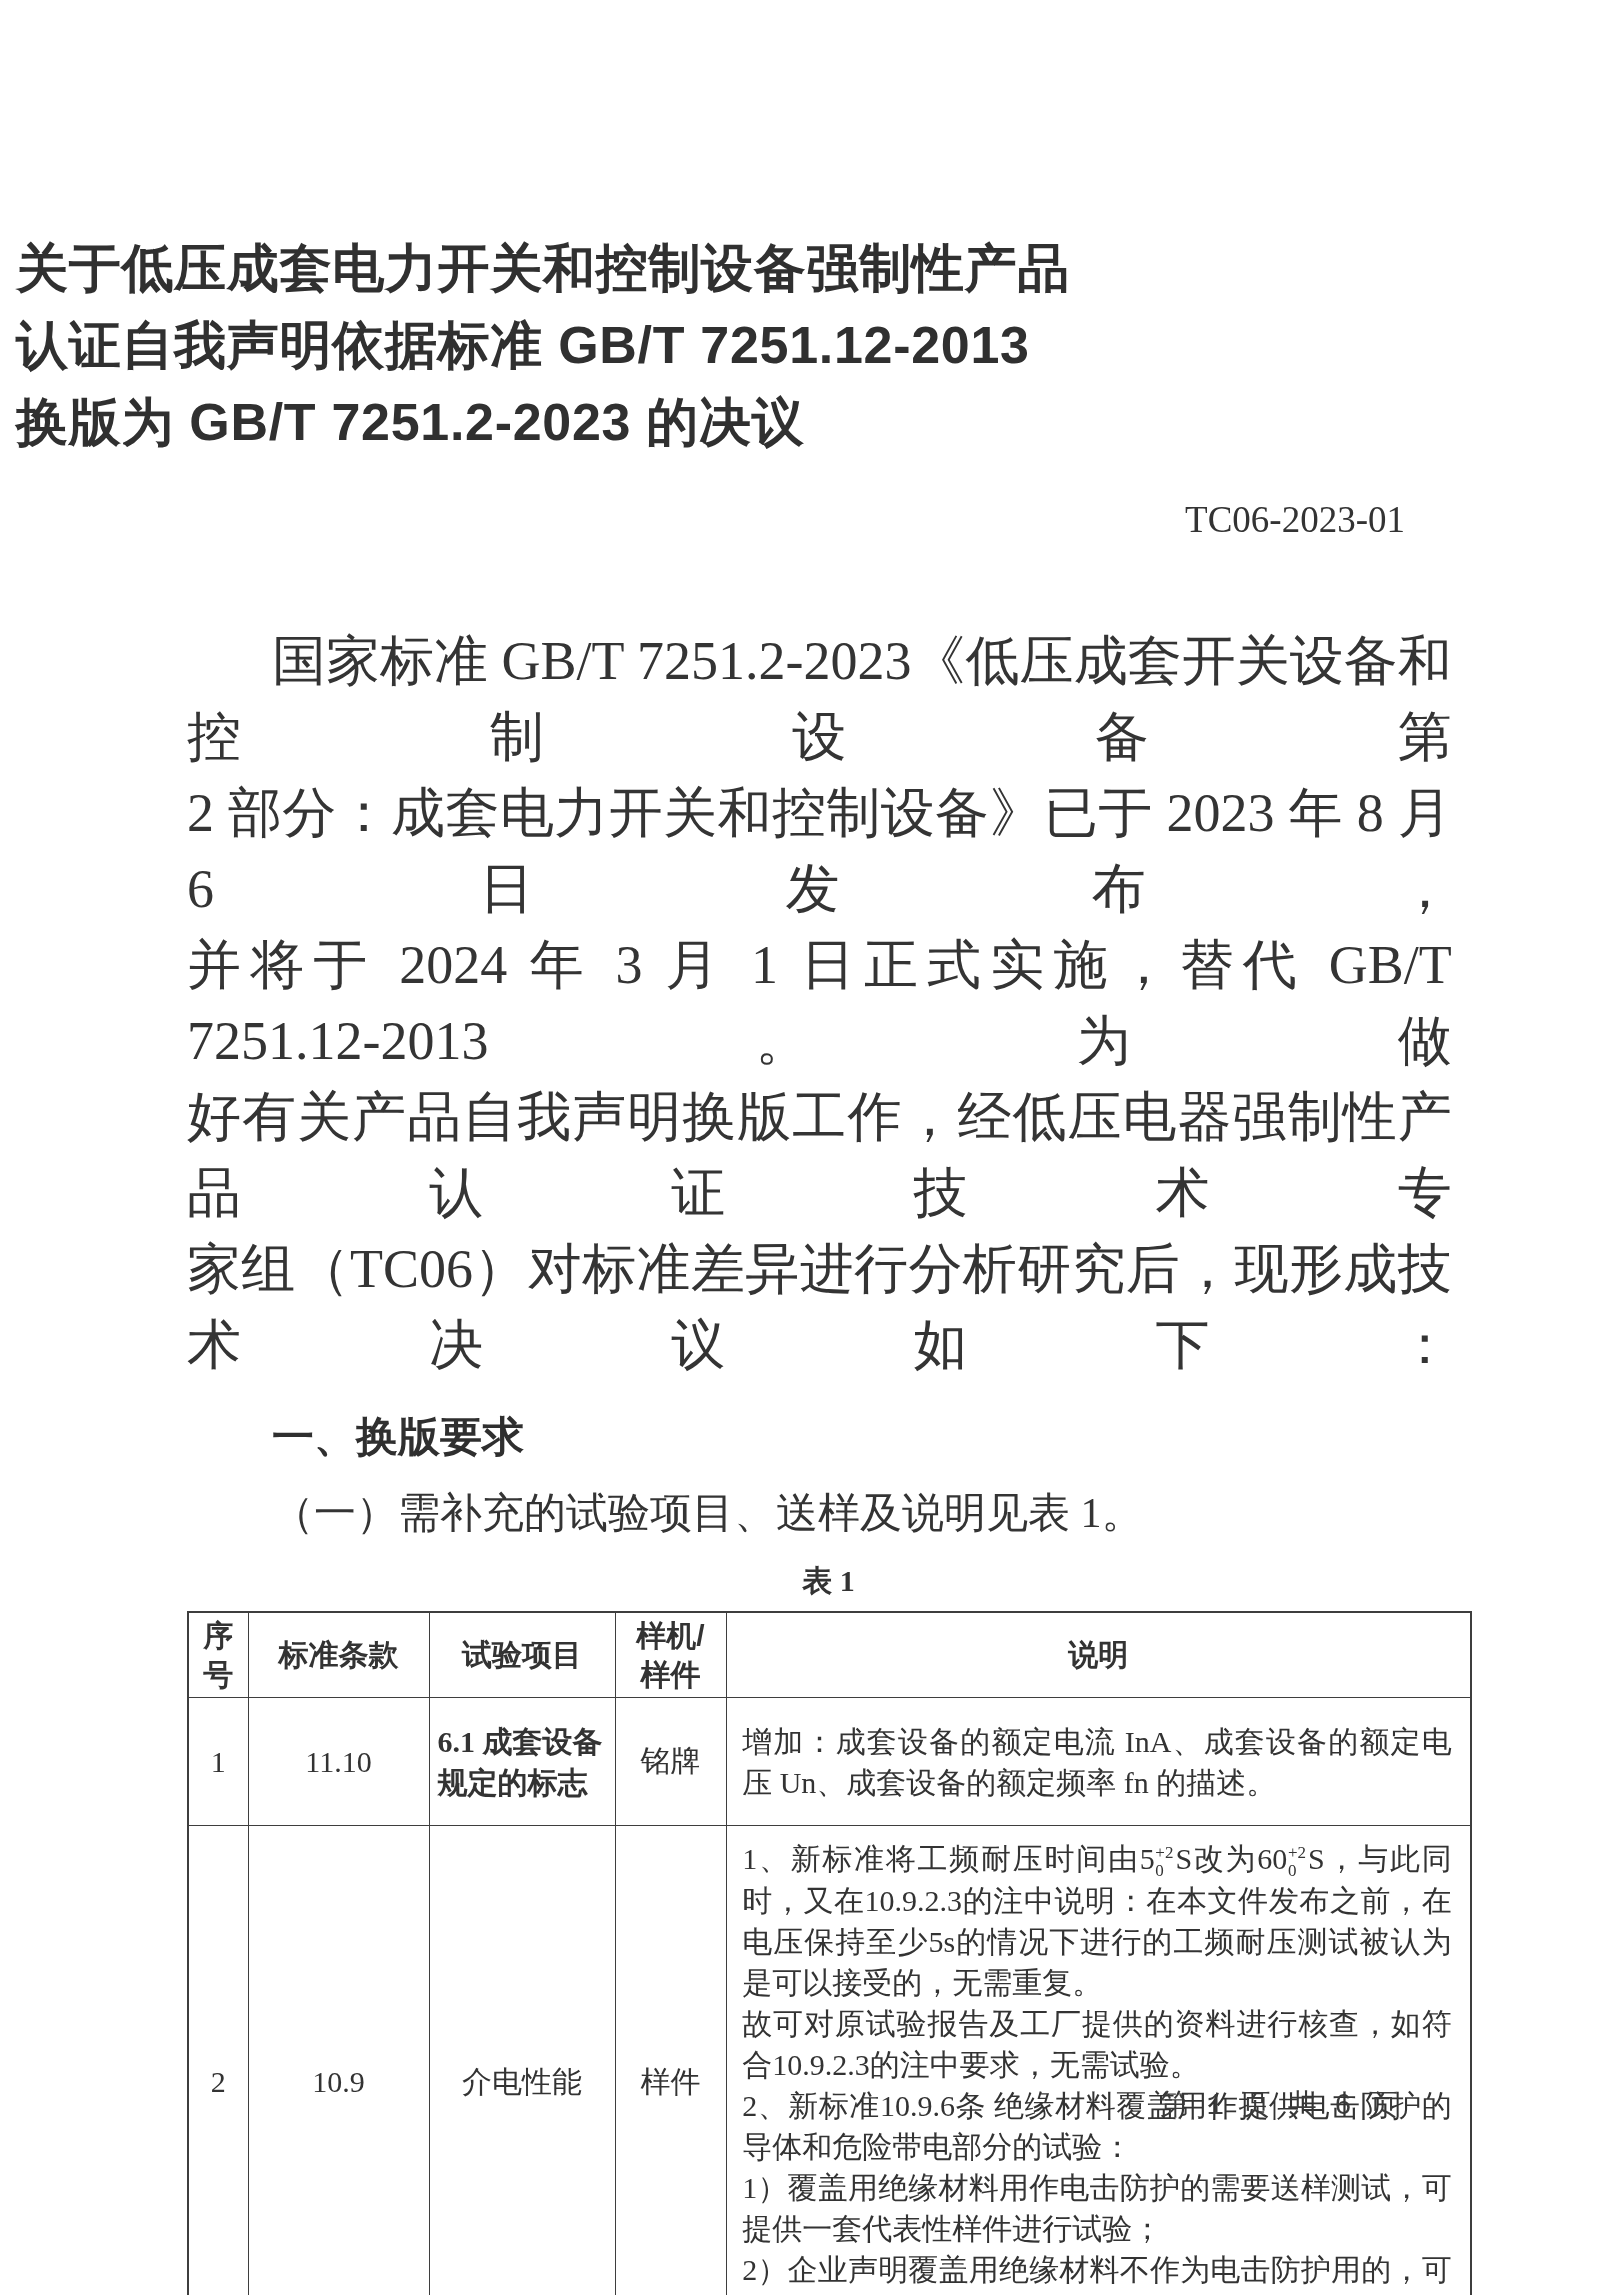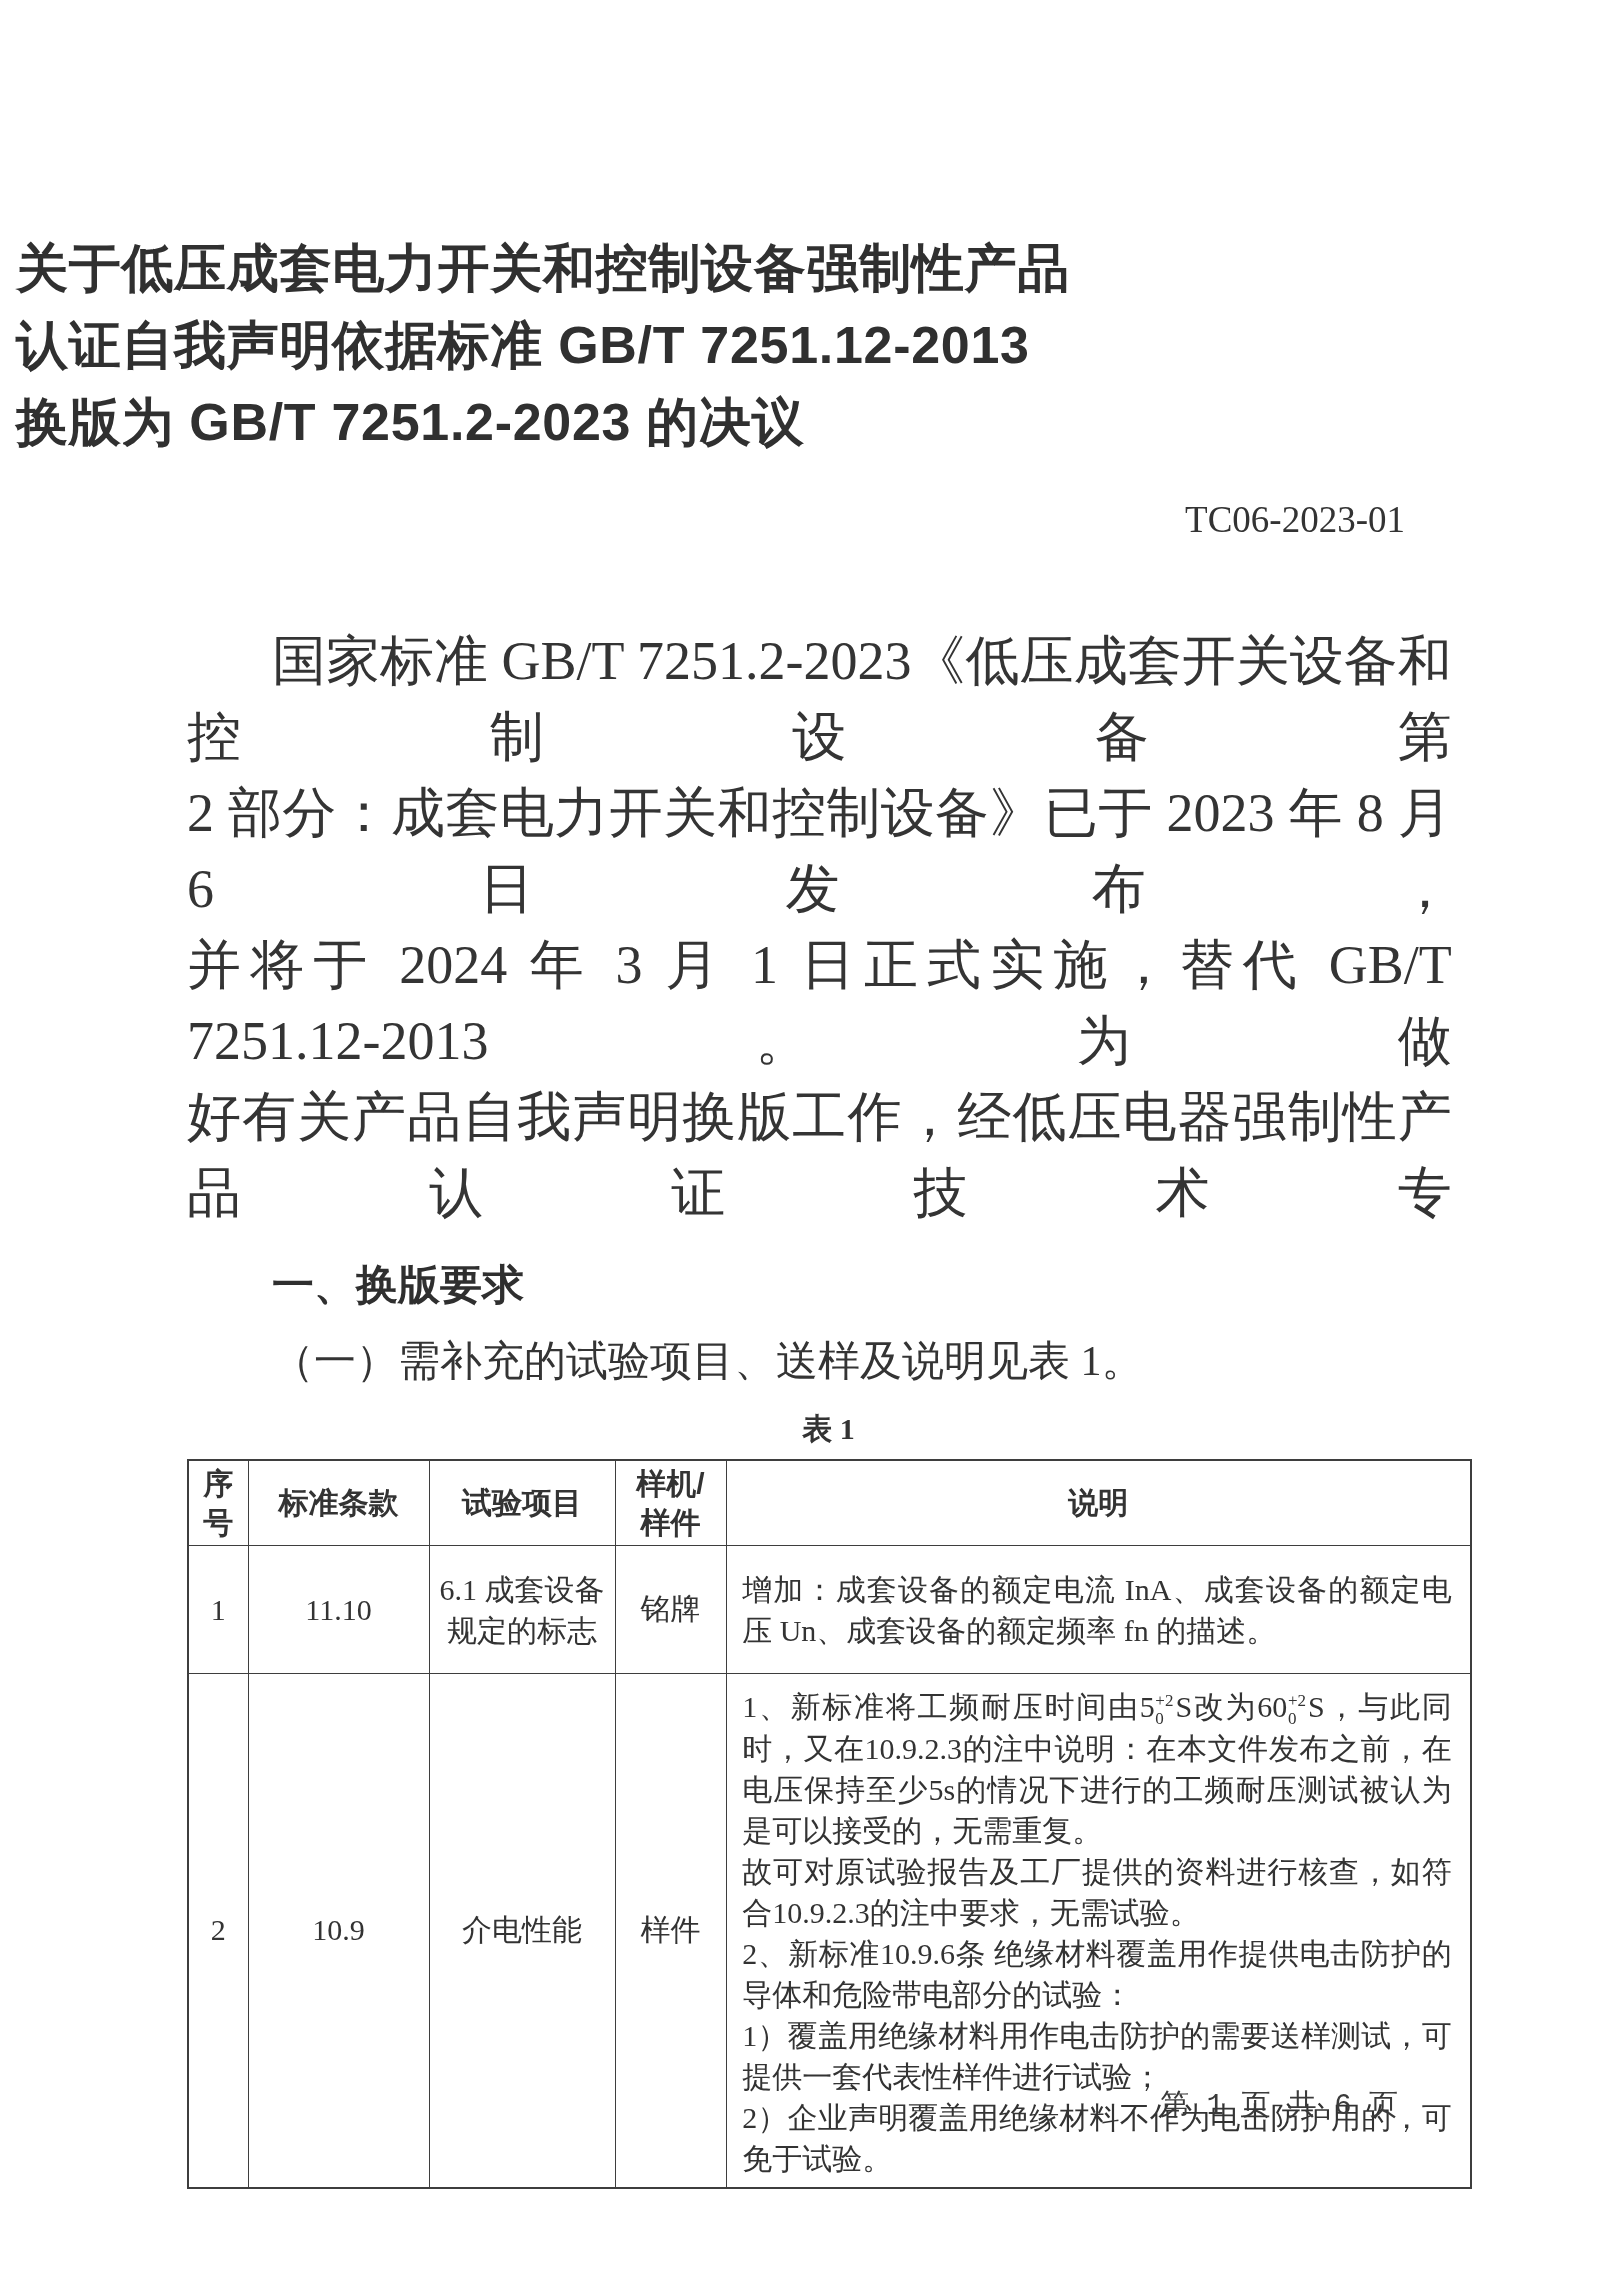--- a/index.html
+++ b/index.html
@@ -78,23 +78,24 @@
   }
   .col-no{width:60px;}
   .col-clause{width:181px;}
   .col-item{width:186px;}
   .col-sample{width:111px;}
   .col-desc{width:745px;}
   .tr-header{height:86px;}
   .tr-row1{height:128px;}
   .tr-row2{height:498px;}
   .t1 td.cell-item{
-    text-align:center;
+    text-align:left;
     line-height:41px;
     padding:6.5px 7.9px;
+    font-weight:bold;
   }
   .t1 td.cell-desc{
     text-align:justify;
     line-height:41px;
     padding:7.9px 18.3px 7.9px 15.7px;
   }
   .t1 td.cell-desc.top{
     vertical-align:top;
     padding-top:11.8px;
     margin-left:32px;
@@ -127,20 +128,21 @@
     <div>换版为 GB/T 7251.2-2023 的决议</div>
   </div>
 
   <div class="doc-number">TC06-2023-01</div>
 
   <div class="content">
     <div class="para-line indent">国家标准 GB/T 7251.2-2023《低压成套开关设备和控制设备第</div>
     <div class="para-line">2 部分：成套电力开关和控制设备》已于 2023 年 8 月 6 日发布，</div>
     <div class="para-line">并将于 2024 年 3 月 1 日正式实施，替代 GB/T 7251.12-2013。为做</div>
     <div class="para-line">好有关产品自我声明换版工作，经低压电器强制性产品认证技术专</div>
+    <div class="para-line">家组（TC06）对标准差异进行分析研究后，现形成技术决议如下：</div>
 
     <div class="section-heading">一、换版要求</div>
     <div class="subsection-line">（一）需补充的试验项目、送样及说明见表 1。</div>
 
     <div class="table-caption">表 1</div>
 
     <table class="t1">
       <colgroup>
         <col class="col-no">
           <col class="col-clause">

